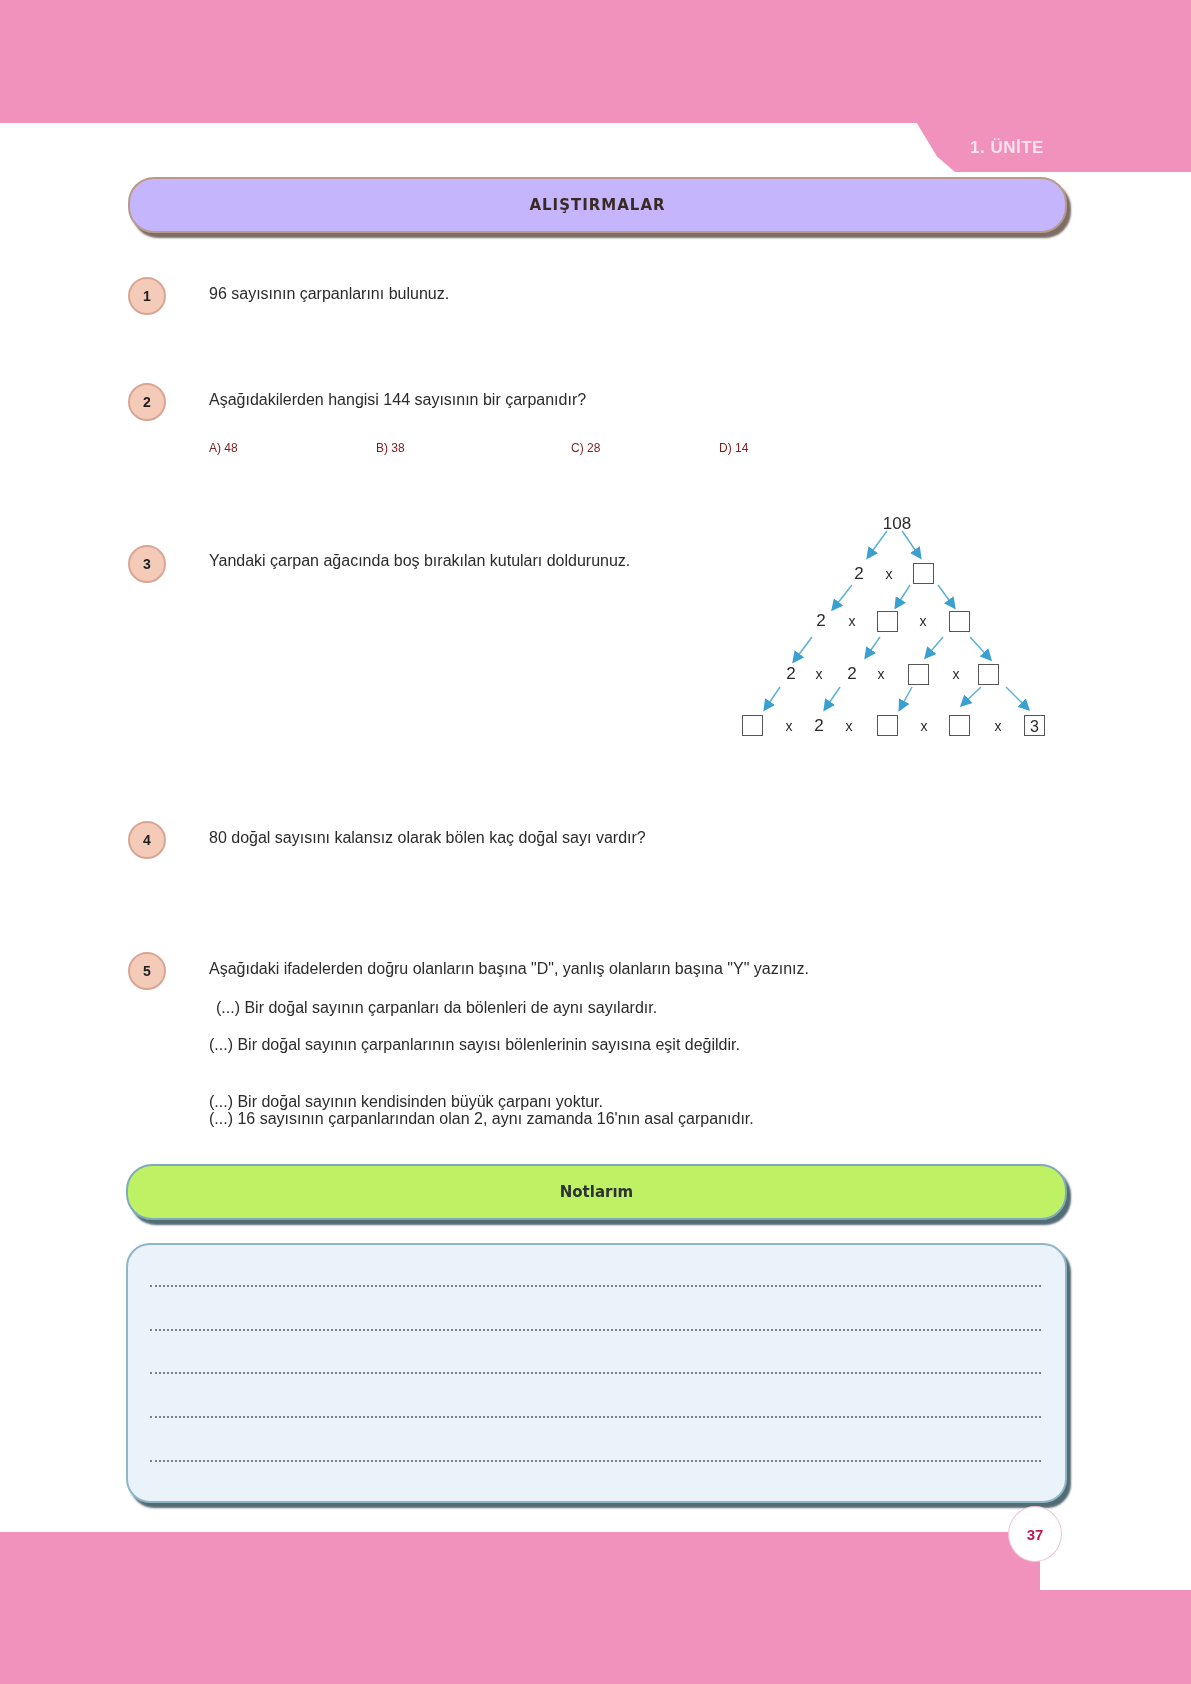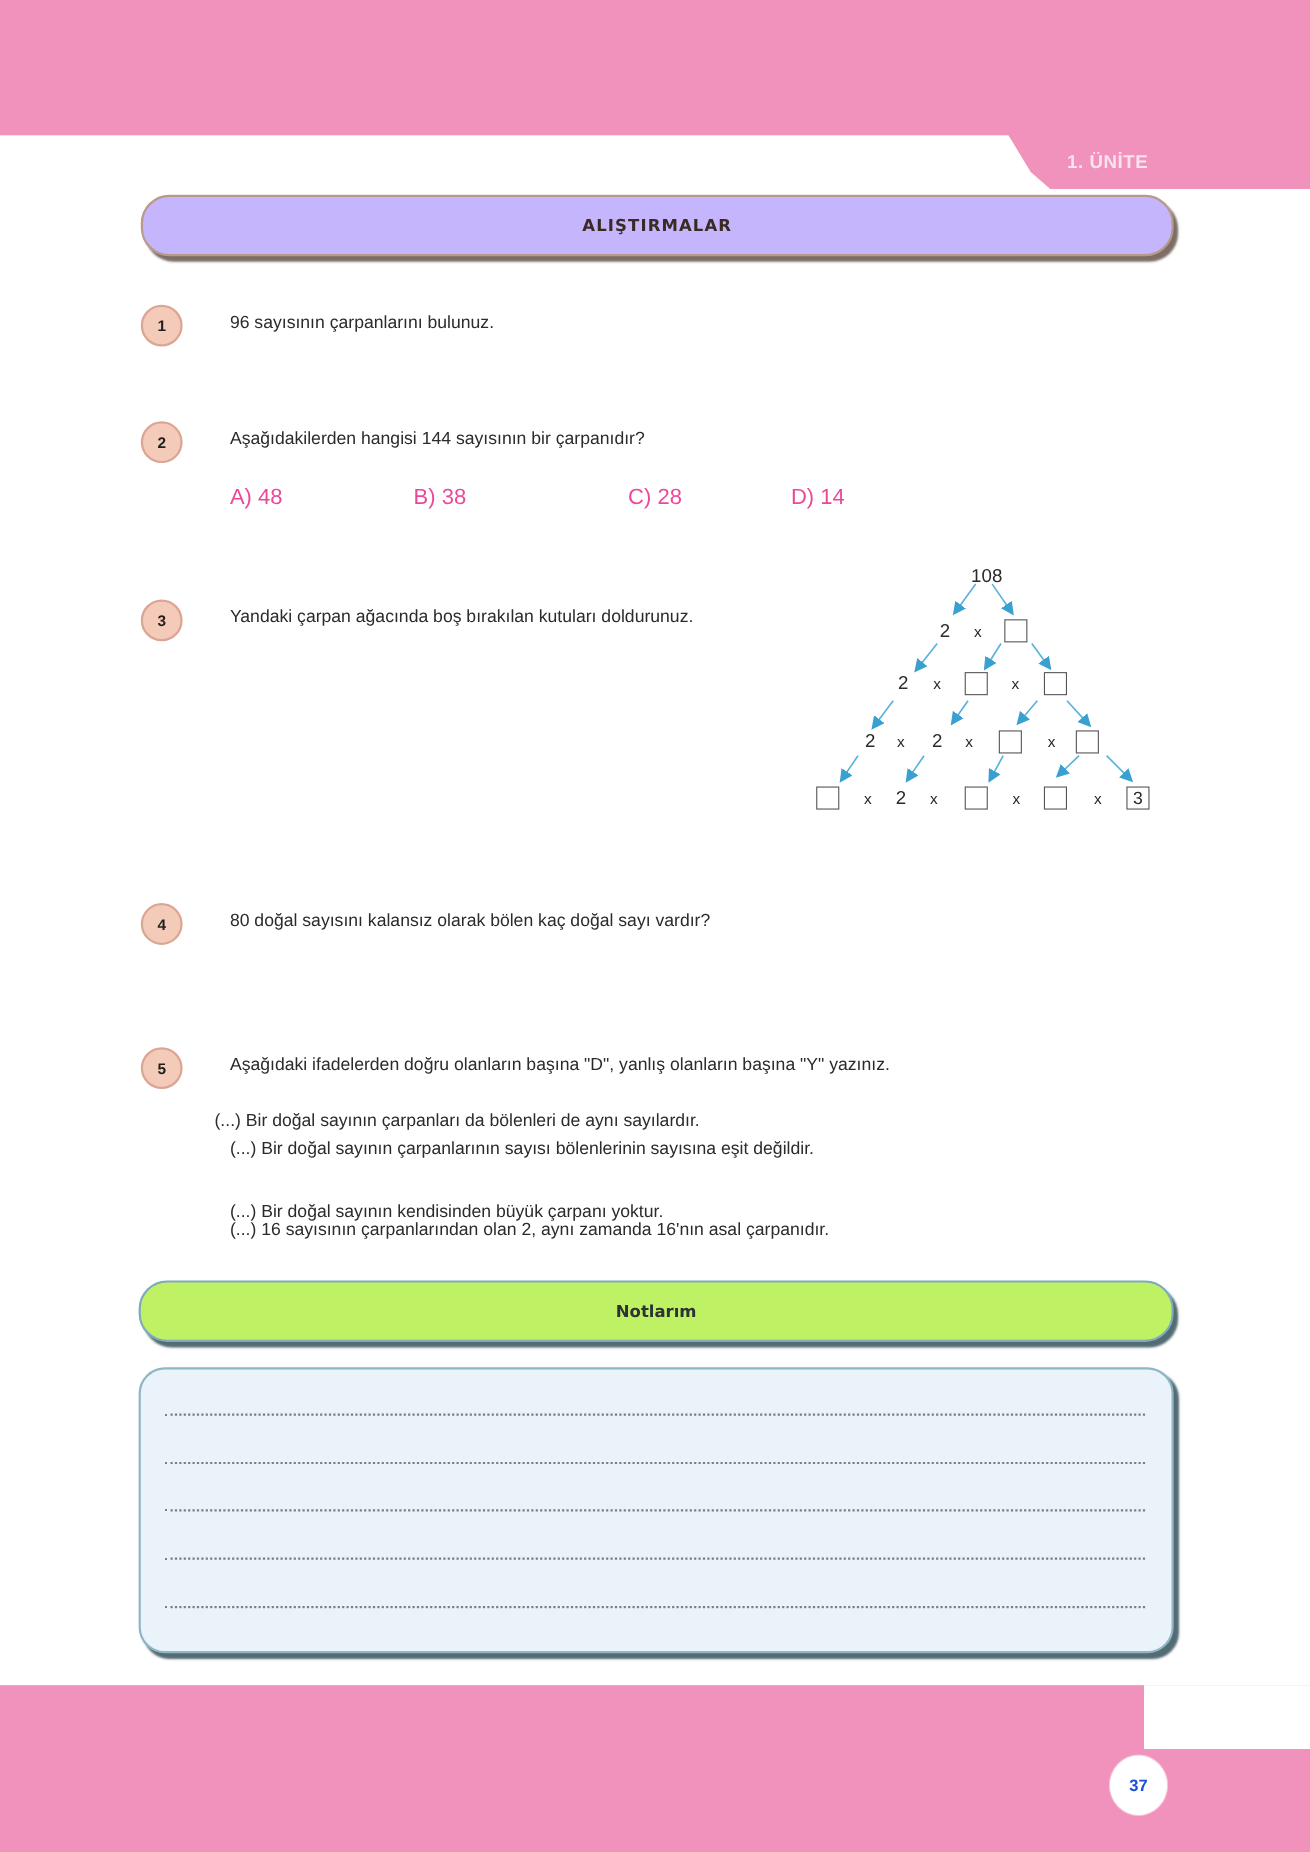--- a/index.html
+++ b/index.html
@@ -42,21 +42,21 @@
 
   
   .badge {
     width:34px; height:34px; border-radius:50%;
     background:#f4cab9; border:2px solid #dba594;
     display:flex; align-items:center; justify-content:center;
     font-weight:bold; font-size:14px; color:#1e1e1e;
   }
   .q-text { font-size:16px; color:#2b2b2b; white-space:nowrap; }
 
-  .opt { font-size:20px; color:#ec4899;text-align:center; }
+  .opt { font-size:12px; color:#7f1d1d;text-align:center; }
 
   
   .tree-num { font-size:17px; color:#2b2b2b; line-height:22px; text-align:center; width:22px; }
   .tree-x { font-size:14px; color:#2b2b2b; line-height:22px; text-align:center; width:14px; }
   .tree-box {
     width:21px; height:21px; border:1.5px solid #555; background:#fff;
     font-size:16px; text-align:center; line-height:21px; color:#2b2b2b; box-sizing:border-box;
   }
   .tree-svg { left:730px; top:505px; }
 
@@ -68,24 +68,24 @@
   }
   .note-line {
     position:absolute; left:22px; right:24px; height:0;
     border-top:2px dotted #7a7f84;
   }
 
   
   .bottom-band { left:0; top:1532px; width:1191px; height:152px; background:#f092bb; }
   .footer-notch { left:1040px; top:1532px; width:151px; height:58px; background:#ffffff; }
   .page-num {
-    left:1008px; top:1595px; width:52px; height:54px; border-radius:50%;
+    left:1008px; top:1506px; width:52px; height:54px; border-radius:50%;
     background:#fff; border:1px solid #f3c4d6;
     display:flex; align-items:center; justify-content:center;
-    font-size:15px; font-weight:bold; color:#1d4ed8;
+    font-size:15px; font-weight:bold; color:#be185d;
   }
 </style>
 </head>
 <body>
 
 <div class="abs top-band"></div>
 <div class="abs unit-tab"></div>
 <div class="abs unit-label">1. ÜNİTE</div>
 
 <div class="abs title-bar bar-ex">
@@ -171,21 +171,21 @@
 
 <div class="abs badge" style="left:128px; top:821px;">
   <span>4</span>
 </div>
 <div class="abs q-text" style="left:209px; top:829px;">80 doğal sayısını kalansız olarak bölen kaç doğal sayı vardır?</div>
 
 <div class="abs badge" style="left:128px; top:952px;">
   <span>5</span>
 </div>
 <div class="abs q-text" style="left:209px; top:960px;">Aşağıdaki ifadelerden doğru olanların başına "D", yanlış olanların başına "Y" yazınız.</div>
-<div class="abs q-text" style="left:195px; top:999px;margin-top:12px;">(...) Bir doğal sayının çarpanları da bölenleri de aynı sayılardır.</div>
+<div class="abs q-text" style="left:216px; top:999px;">(...) Bir doğal sayının çarpanları da bölenleri de aynı sayılardır.</div>
 <div class="abs q-text" style="left:209px; top:1036px;">(...) Bir doğal sayının çarpanlarının sayısı bölenlerinin sayısına eşit değildir.</div>
 <div class="abs q-text" style="left:209px; top:1073px;margin-top:20px;">(...) Bir doğal sayının kendisinden büyük çarpanı yoktur.</div>
 <div class="abs q-text" style="left:209px; top:1110px;">(...) 16 sayısının çarpanlarından olan 2, aynı zamanda 16'nın asal çarpanıdır.</div>
 
 <div class="abs title-bar bar-notes">
   <span>Notlarım</span>
 </div>
 
 <div class="abs notes-box">
   <div class="note-line" style="top:40px;"></div>

